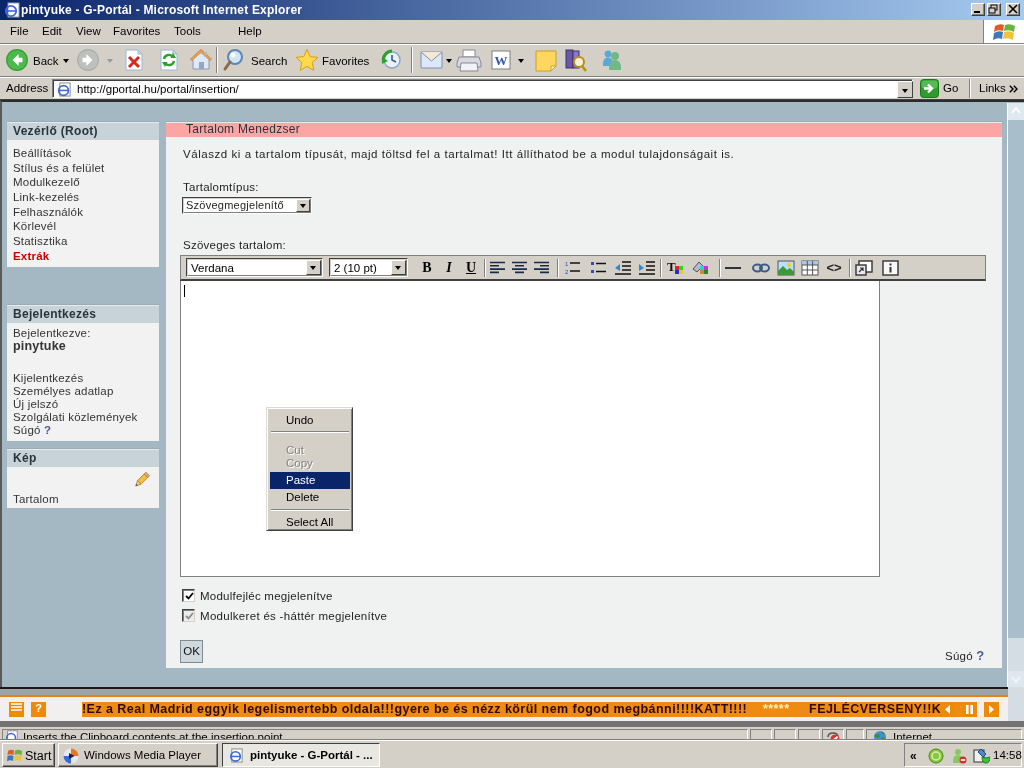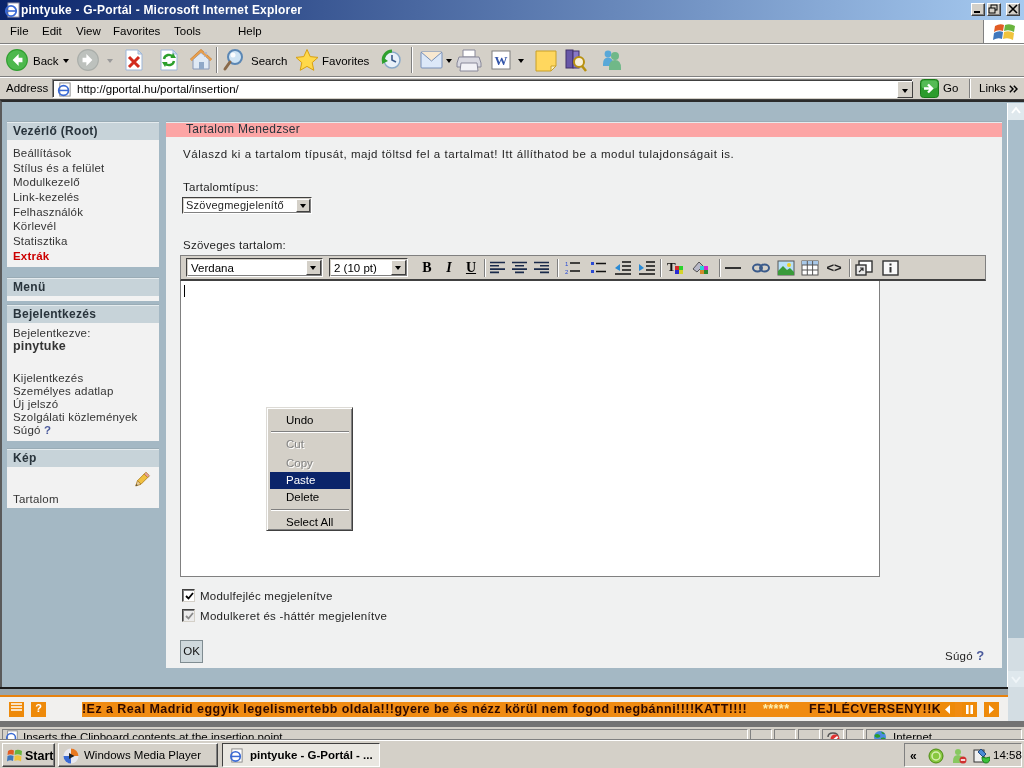--- a/index.html
+++ b/index.html
@@ -302,24 +302,20 @@
         <div class="sitem" style="height:14.7px;">Beállítások</div>
         <div class="sitem" style="height:14.7px;">Stílus és a felület</div>
         <div class="sitem" style="height:14.7px;">Modulkezelő</div>
         <div class="sitem" style="height:14.7px;">Link-kezelés</div>
         <div class="sitem" style="height:14.7px;">Felhasználók</div>
         <div class="sitem" style="height:14.7px;">Körlevél</div>
         <div class="sitem" style="height:14.7px;">Statisztika</div>
         <div class="sitem" style="height:14.7px; color:#cc0000; font-weight:bold;">Extrák</div>
       </div>
     </div>
-    <div class="sbox" style="top:175px;">
-      <div class="shead">Menü</div>
-      <div class="sbody" style="height:5px;"></div>
-    </div>
     <div class="sbox" style="top:202px;">
       <div class="shead">Bejelentkezés</div>
       <div class="sbody" style="height:118px; padding:4px 0 0 6px; position:relative;">
         <div class="sitem">Bejelentkezve:</div>
         <div class="sitem" style="font-weight:bold; font-size:12.5px;">pinytuke</div>
         <div class="sitem" style="position:absolute; top:49px;">Kijelentkezés</div>
         <div class="sitem" style="position:absolute; top:62px;">Személyes adatlap</div>
         <div class="sitem" style="position:absolute; top:75px;">Új jelszó</div>
         <div class="sitem" style="position:absolute; top:88px;">Szolgálati közlemények</div>
         <div class="sitem" style="position:absolute; top:101px;">Súgó <b style="color:#4a5a9c;">?</b></div>
@@ -444,21 +440,21 @@
           <rect x="7.5" y="7" width="2" height="5.5" fill="#333"></rect>
         </svg>
       </div>
 
       <div id="edarea" class="abs">
         <div class="abs" style="left:3px; top:4px; width:1px; height:12px; background:#000;"></div>
 
         <div id="ctx" class="abs">
           <div class="ctxitem" style="top:4px;">Undo</div>
           <div class="ctxsep" style="top:23px;"></div>
-          <div class="ctxitem" style="top:28px; color:#848484; text-shadow:1px 1px 0 #fff;">Cut</div>
+          <div class="ctxitem" style="top:34px; color:#848484; text-shadow:1px 1px 0 #fff;">Cut</div>
           <div class="ctxitem" style="top:47px; color:#848484; text-shadow:1px 1px 0 #fff;">Copy</div>
           <div class="ctxitem" style="top:64px; background:#0a246a; color:#fff;">Paste</div>
           <div class="ctxitem" style="top:81px;">Delete</div>
           <div class="ctxsep" style="top:101px;"></div>
           <div class="ctxitem" style="top:106px;">Select All</div>
         </div>
       </div>
 
       <div class="chk" style="left:16px; top:468px;">
         <svg width="11" height="11" viewBox="0 0 11 11">
@@ -541,21 +537,21 @@
         <circle cx="7" cy="7" r="6" fill="#4a8ae0"></circle>
         <path d="M1.5 5 Q4 3.5 6 4.5 Q8 5.5 7 7 Q5 8 3 7.5 Q1.5 7 1.5 5 Z" fill="#2a9a2a"></path>
         <path d="M8 8 Q11 7 12.5 8.5 Q12 11 10 12 Q8 11.5 8 10 Z" fill="#2a9a2a"></path>
         <path d="M8 1.5 Q11 2 12 4 Q10.5 4.5 9 3.5 Z" fill="#2a9a2a"></path>
       </svg>
       <div style="position:absolute; left:26px; top:1px; font-size:11.5px;">Internet</div>
     </div>
   </div>
 
   <div id="taskbar" class="abs">
-    <div class="tbtn" style="left:2px; width:53px; font-weight:bold; font-size:12.5px;">
+    <div class="tbtn" style="left:2px; width:53px; font-weight:normal; font-size:12.5px;">
       <svg style="position:absolute;left:3px;top:3px;" width="18" height="18" viewBox="0 0 18 18">
         <path d="M2 4 Q5 2 8 3.5 L7.5 8 Q4.5 6.5 1.5 8 Z" fill="#e15c24"></path>
         <path d="M9 3.5 Q12 2 16 4 L15.5 8.5 Q12 6.5 8.5 8 Z" fill="#6ab43e"></path>
         <path d="M1.5 9 Q4.5 7.5 7.5 9 L7 14 Q4 12.5 1 14.5 Z" fill="#3f77bc"></path>
         <path d="M8.5 9 Q12 7.5 15.5 9.5 L15 14.5 Q12 12.5 8.5 14 Z" fill="#f0c33c"></path>
       </svg>
       <div style="position:absolute; left:22px; top:5px;">Start</div>
     </div>
     <div class="tbtn" style="left:58px; width:160px;">
       <svg style="position:absolute;left:4px;top:4px;" width="16" height="16" viewBox="0 0 16 16">

